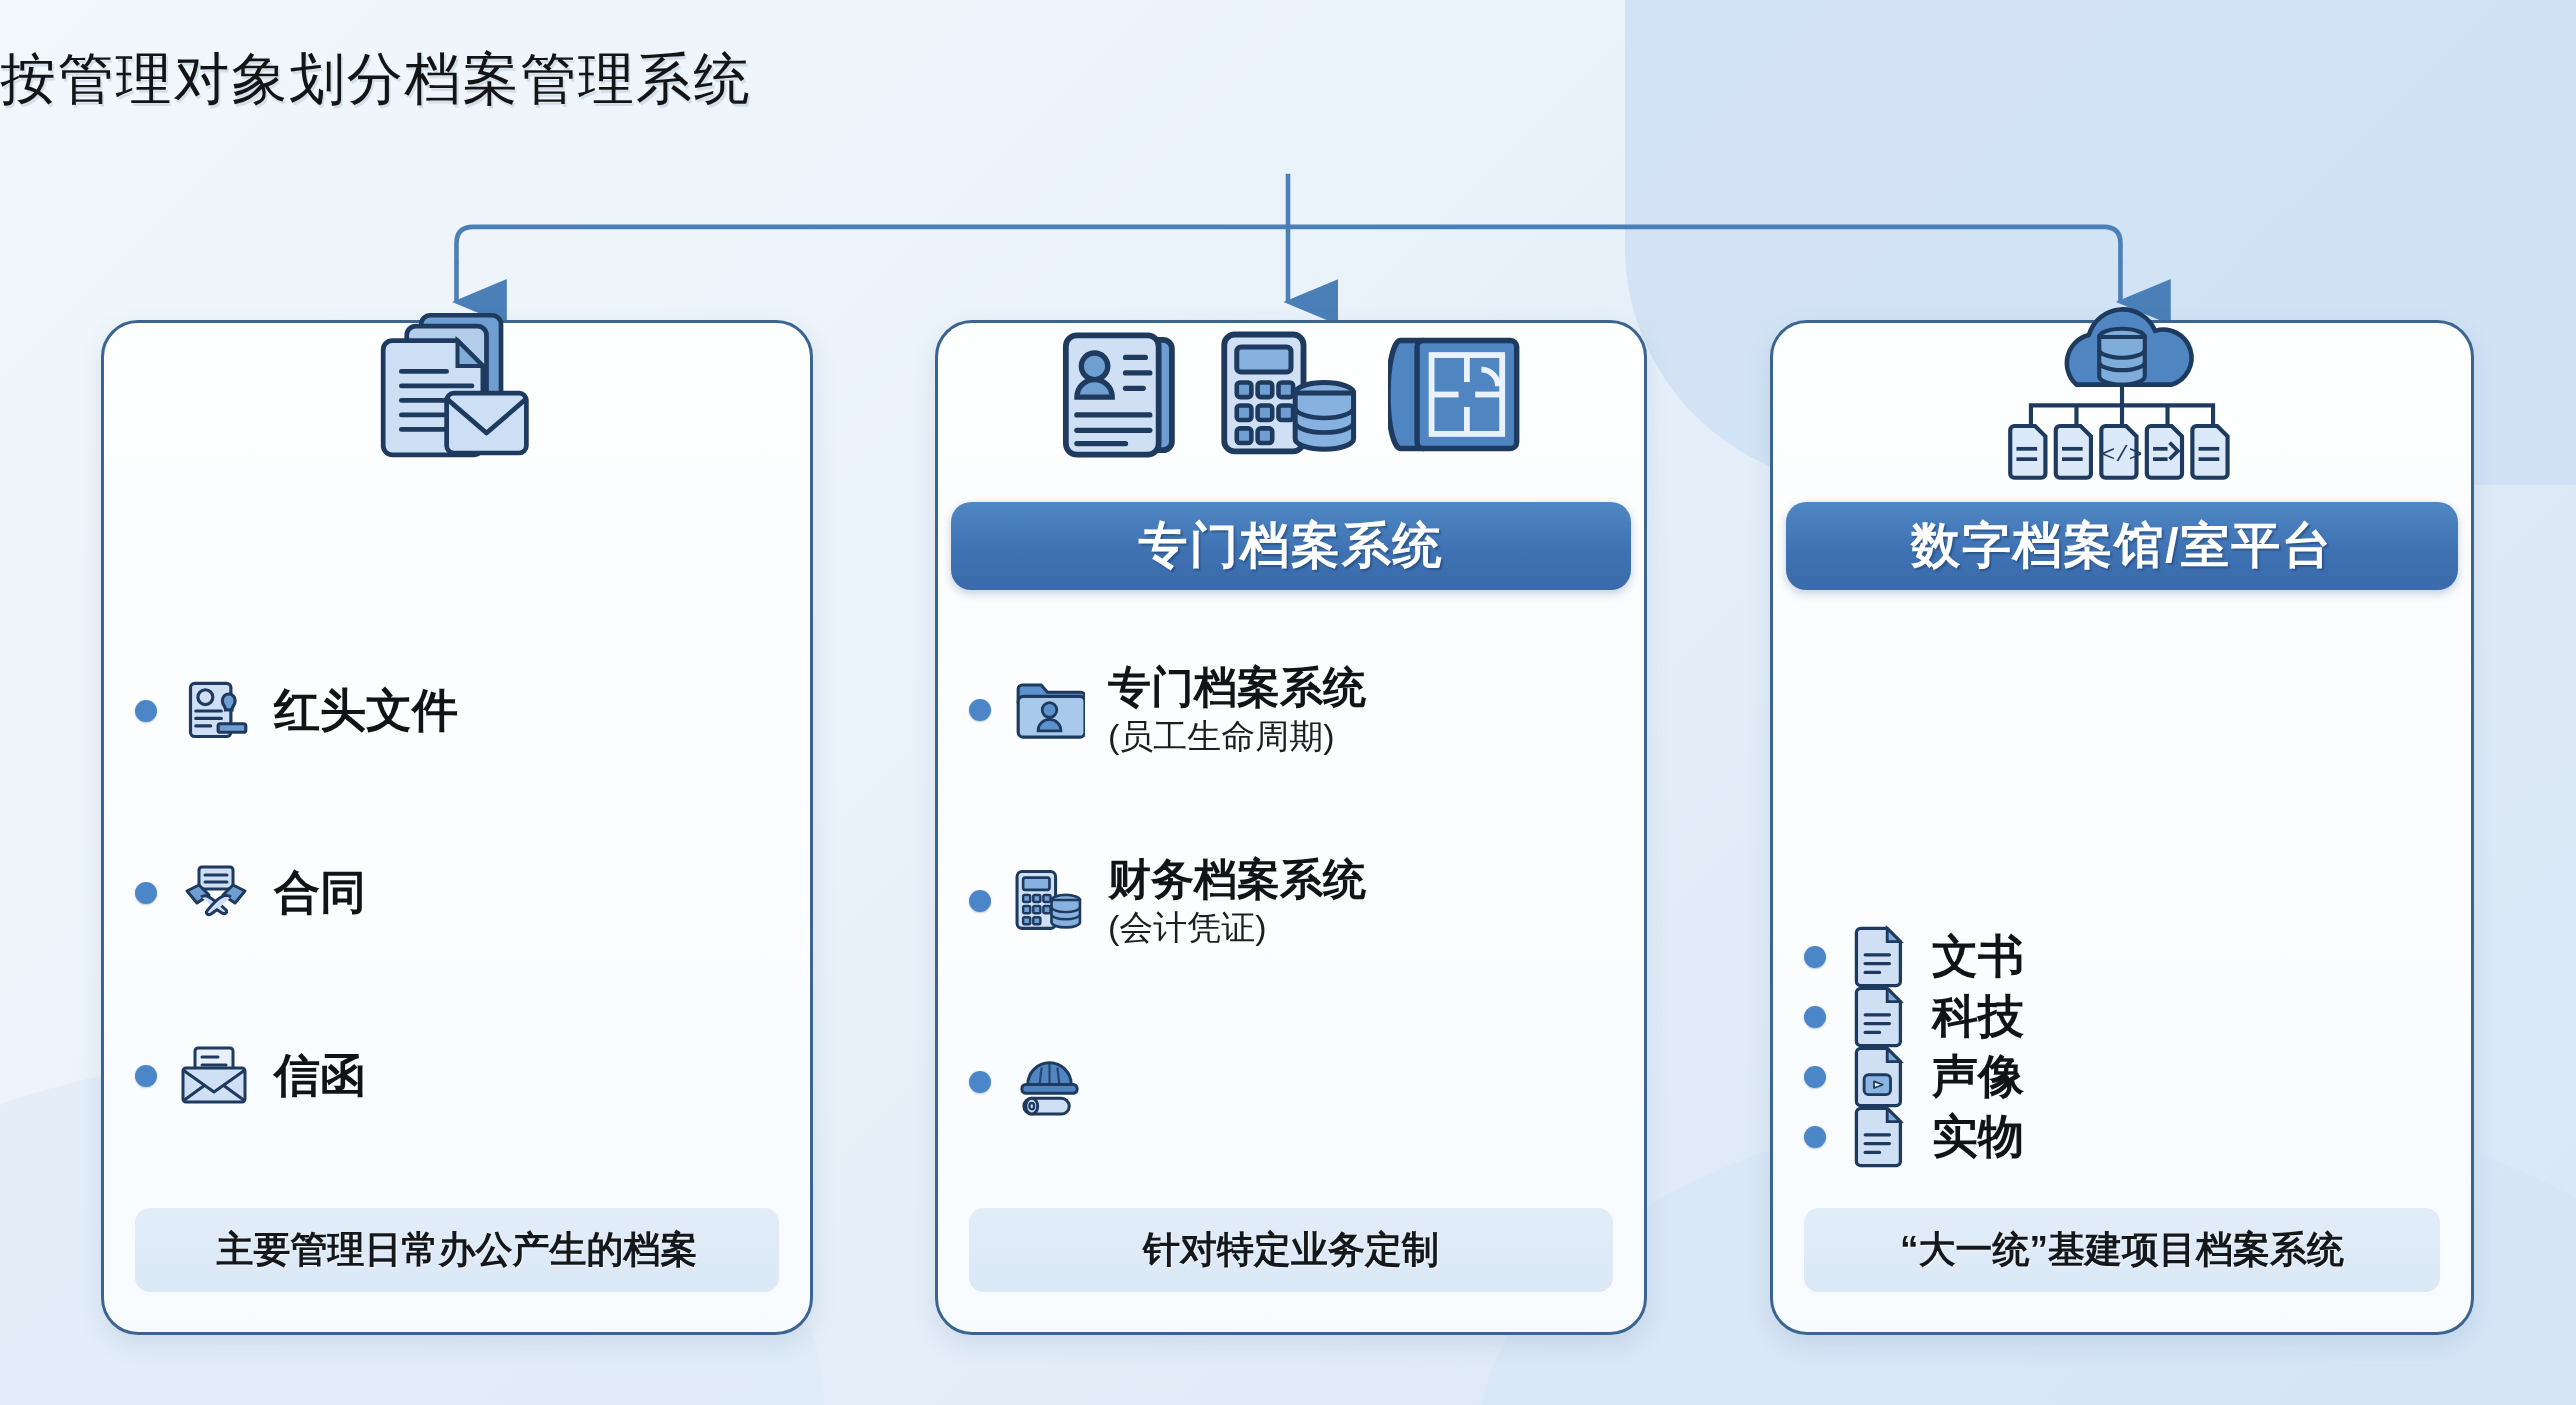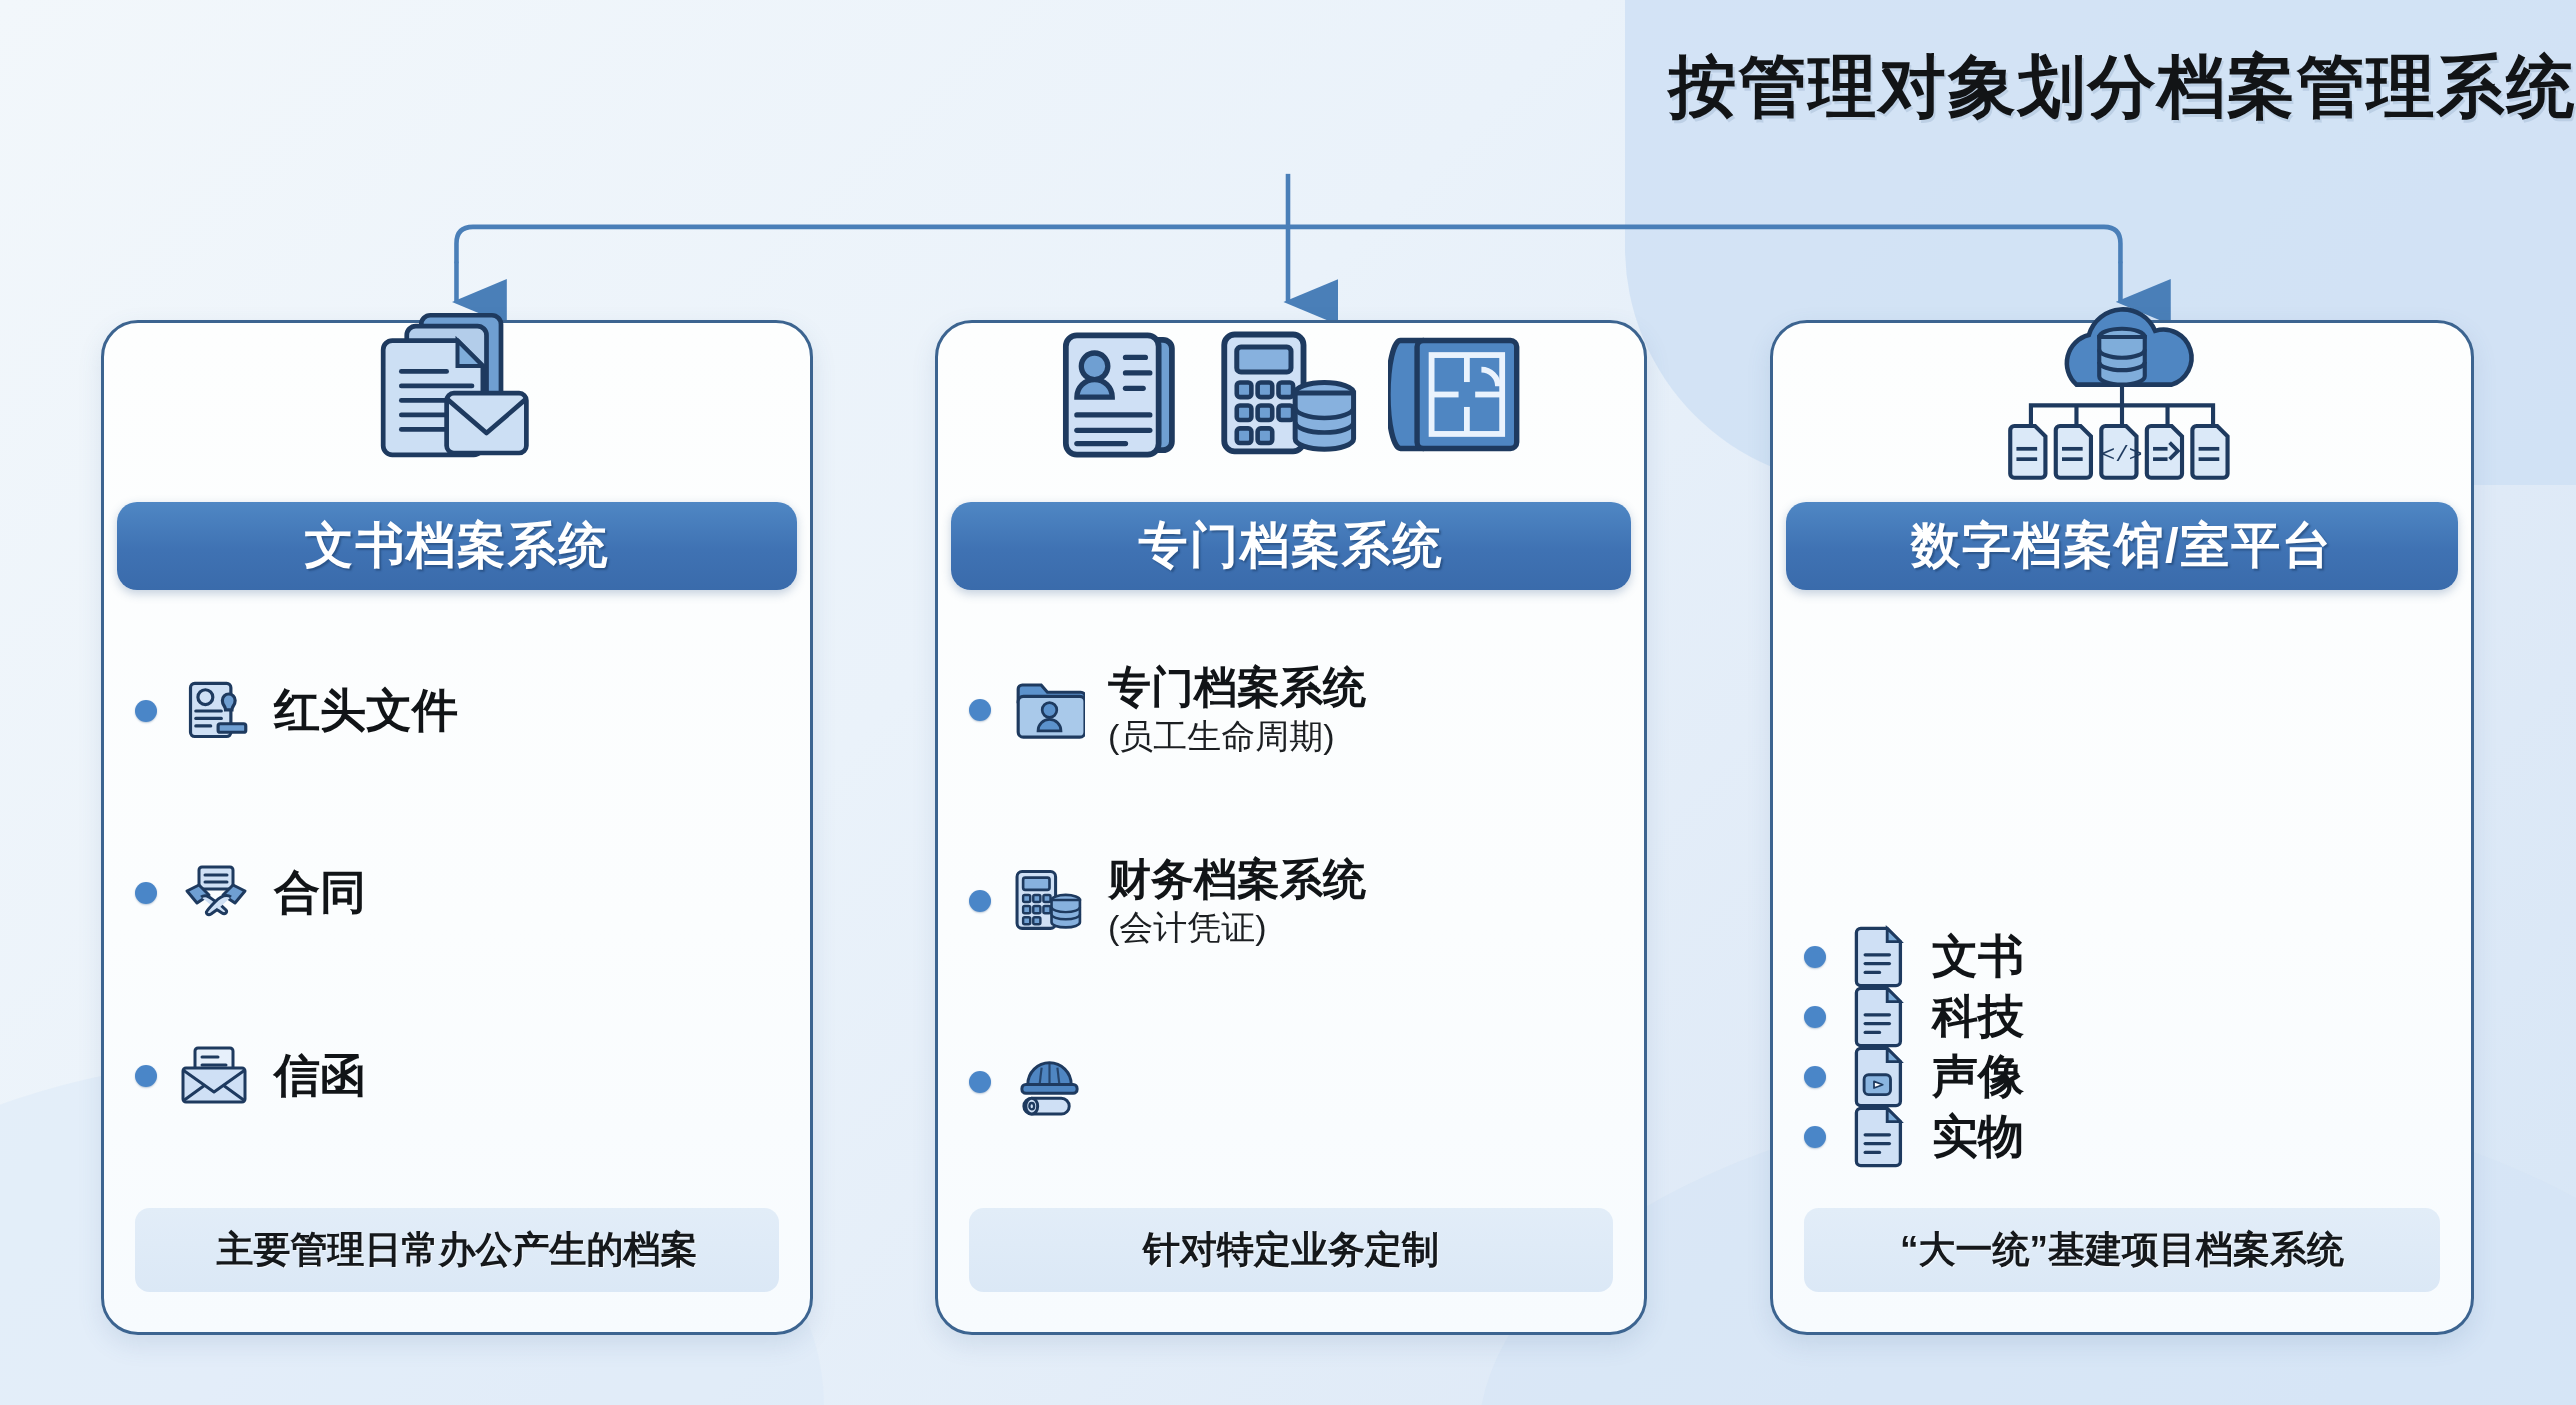--- a/index.html
+++ b/index.html
@@ -14,22 +14,22 @@
   #bg-layer{position:absolute;inset:0;
     background:linear-gradient(135deg,#f2f7fb 0%,#eaf2fa 40%,#dfeaf7 75%,#d7e6f6 100%);}
   #bg-blob-topright{position:absolute;right:-55px;top:-229px;width:1006px;height:714px;
     background:#cfe1f5;border-radius:0 0 0 238px;opacity:.85;}
   #bg-blob-bottomleft{position:absolute;left:-274px;bottom:-348px;width:1098px;height:695px;
     background:#dce9f7;border-radius:50%;opacity:.55;}
   #bg-blob-bottomright{position:absolute;right:-183px;bottom:-384px;width:1281px;height:695px;
     background:#d3e3f5;border-radius:50%;opacity:.5;}
 
   
-  #page-title{position:absolute;left:0;right:0;top:42px;text-align:right;
-    font-size:68px;font-weight:bold;color:#121416;letter-spacing:1.8px;
+  #page-title{position:absolute;left:0;right:0;top:42px;text-align:left;
+    font-size:56px;font-weight:normal;color:#121416;letter-spacing:1.8px;
     text-shadow:1.8px 2.7px 0 rgba(90,120,160,.18);z-index:6;}
 
   
   #connector-svg{position:absolute;left:0;top:0;width:2576px;height:366px;z-index:4;}
 
   
   #columns{position:absolute;left:0;top:0;width:2576px;height:1405px;z-index:5;}
   .card{position:absolute;top:320px;width:712px;height:1015px;
     background:linear-gradient(180deg,#fdfefe 0%,#fbfdfe 60%,#f7fbfe 100%);
     border:3.7px solid #3c6490;border-radius:37px;
@@ -114,23 +114,20 @@
           <line x1="19" y1="43" x2="58" y2="43"></line>
           <line x1="19" y1="51" x2="58" y2="51"></line>
           <line x1="19" y1="59" x2="58" y2="59"></line>
           <line x1="19" y1="67" x2="44" y2="67"></line>
         </g>
         <rect x="44" y="47" width="44" height="33" rx="4" fill="#ccdff4" stroke="#1e3a5f" stroke-width="2.6"></rect>
         <path d="M44,50 l22,19 l22,-19" fill="none" stroke="#1e3a5f" stroke-width="2.6" stroke-linejoin="round"></path>
       </svg>
     </div>
 
-    <div class="card-header">
-      <span class="card-header-text">文书档案系统</span>
-    </div>
 
     <div class="card-list">
 
       <div class="list-item">
         <span class="bullet"></span>
         <span class="item-icon">
           <svg width="68" height="68" viewBox="0 0 64 64">
             <rect x="8" y="6" width="38" height="50" rx="4" fill="#cfe0f5" stroke="#1e3a5f" stroke-width="3"></rect>
             <circle cx="22" cy="19" r="7" fill="#cfe0f5" stroke="#1e3a5f" stroke-width="3"></circle>
             <g stroke="#1e3a5f" stroke-width="3" stroke-linecap="round">

